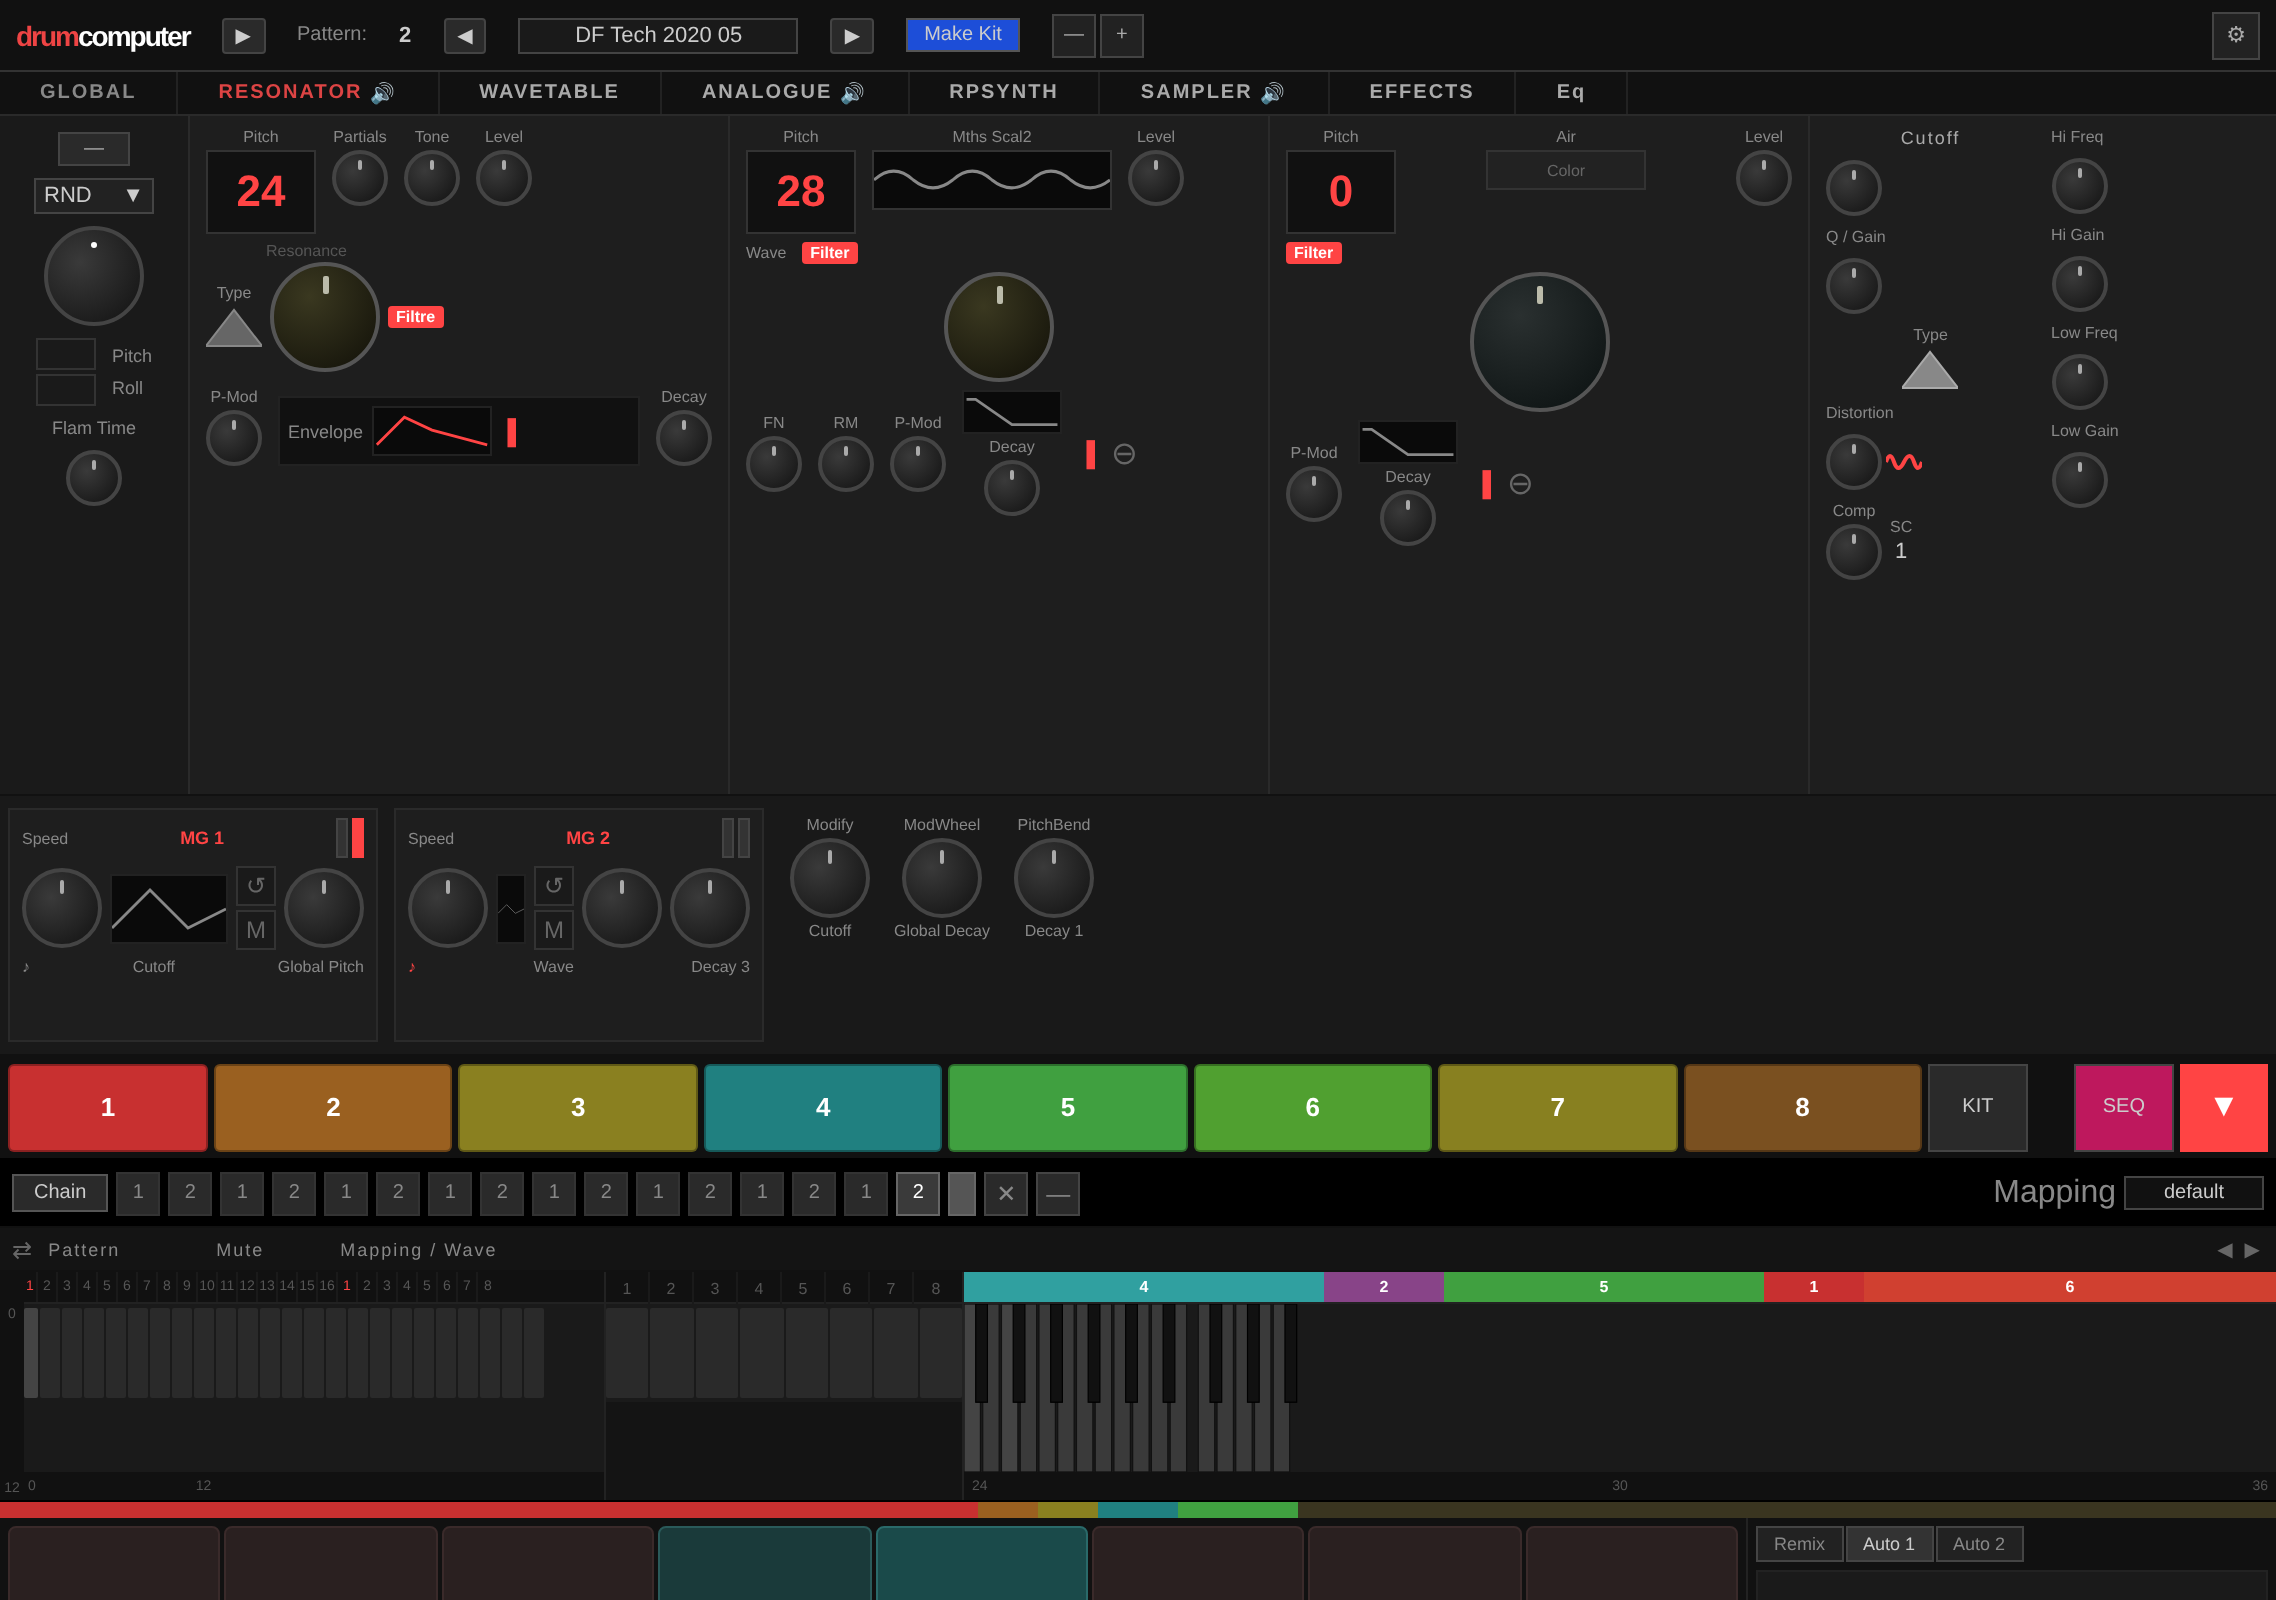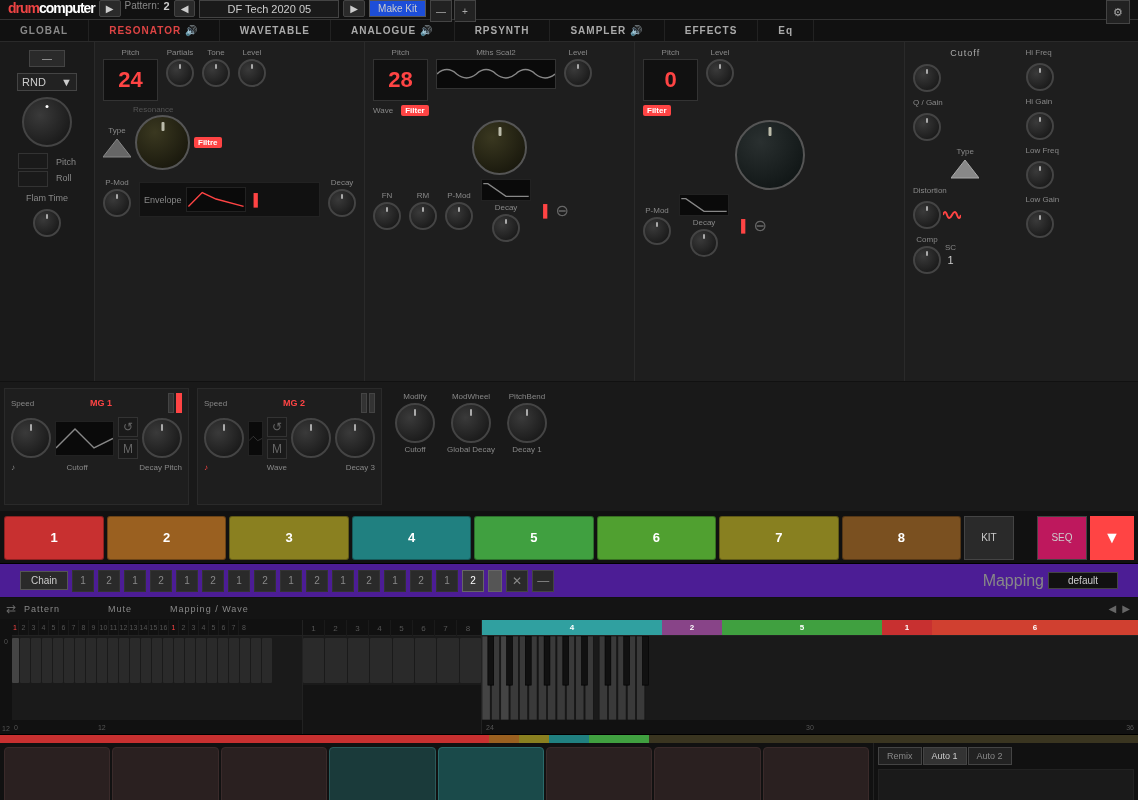--- a/index.html
+++ b/index.html
@@ -9,25 +9,25 @@
       background: #1a1a1a;
       font-family: Arial, sans-serif;
       overflow: hidden;
       color: #ccc;
       font-size: 11px;
     }
 
     
     .top-bar {
       background: #111;
-      height: 20px;
-      display: flex;
-      align-items: flex-start;
+      height: 36px;
+      display: flex;
+      align-items: center;
       padding: 0 8px;
-      gap: 4px;
+      gap: 16px;
       border-bottom: 1px solid #333;
     }
     .app-logo {
       color: #e44;
       font-size: 14px;
       font-weight: bold;
       letter-spacing: -1px;
     }
     .app-logo span { color: #fff; }
     .top-btn {
@@ -387,25 +387,25 @@
       display: flex;
       align-items: center;
       justify-content: center;
       cursor: pointer;
       color: #fff;
       font-size: 16px;
     }
 
     
     .chain-row {
-      background: #4c1d95;
+      background: #000000;
       height: 34px;
       display: flex;
       align-items: center;
-      padding: 0 20px;
+      padding: 0 6px;
       gap: 4px;
       border-bottom: 1px solid #111;
     }
     .chain-btn {
       background: #2a2a2a;
       border: 1px solid #555;
       color: #ccc;
       padding: 3px 10px;
       font-size: 10px;
       cursor: pointer;
@@ -790,20 +790,26 @@
       <span style="color:#666;font-size:16px;cursor:pointer;">⊖</span>
     </div>
   </div>
 
   <div class="analogue-section">
     <div style="display:flex;gap:8px;align-items:flex-start;margin-bottom:4px;">
       <div class="flex-col gap2">
         <span class="knob-label">Pitch</span>
         <div class="pitch-value">0</div>
       </div>
+      <div class="flex-col gap2" style="align-items:center;flex:1;">
+        <span class="knob-label">Air</span>
+        <div style="width:80px;height:20px;background:#222;border:1px solid #333;display:flex;align-items:center;justify-content:center;">
+          <span style="font-size:8px;color:#666;">Color</span>
+        </div>
+      </div>
       <div class="flex-col gap2">
         <span class="knob-label">Level</span>
         <div class="small-knob"></div>
       </div>
     </div>
     <div style="display:flex;align-items:center;gap:8px;margin-bottom:4px;">
       <div class="filter-badge">Filter</div>
     </div>
     <div style="display:flex;align-items:center;justify-content:center;margin-bottom:4px;">
       <div class="large-knob" style="width:70px;height:70px;background:radial-gradient(circle at 35% 30%, #2a3030, #0a1010);"></div>
@@ -888,21 +894,21 @@
       </div>
       <div style="display:flex;flex-direction:column;gap:2px;">
         <div class="small-icon-btn">↺</div>
         <div class="small-icon-btn">M</div>
       </div>
       <div class="med-knob"></div>
     </div>
     <div style="display:flex;justify-content:space-between;">
       <span style="font-size:8px;color:#888;">♪</span>
       <span style="font-size:8px;color:#888;">Cutoff</span>
-      <span style="font-size:8px;color:#888;">Decay Pitch</span>
+      <span style="font-size:8px;color:#888;">Global Pitch</span>
     </div>
   </div>
 
   <div class="lfo-block" style="margin-left:4px;">
     <div style="display:flex;justify-content:space-between;align-items:center;">
       <span style="font-size:8px;color:#888;">Speed</span>
       <span class="lfo-title">MG 2</span>
       <div style="display:flex;gap:2px;">
         <div style="width:6px;height:20px;background:#333;border:1px solid #444;"></div>
         <div style="width:6px;height:20px;background:#333;border:1px solid #444;"></div>

